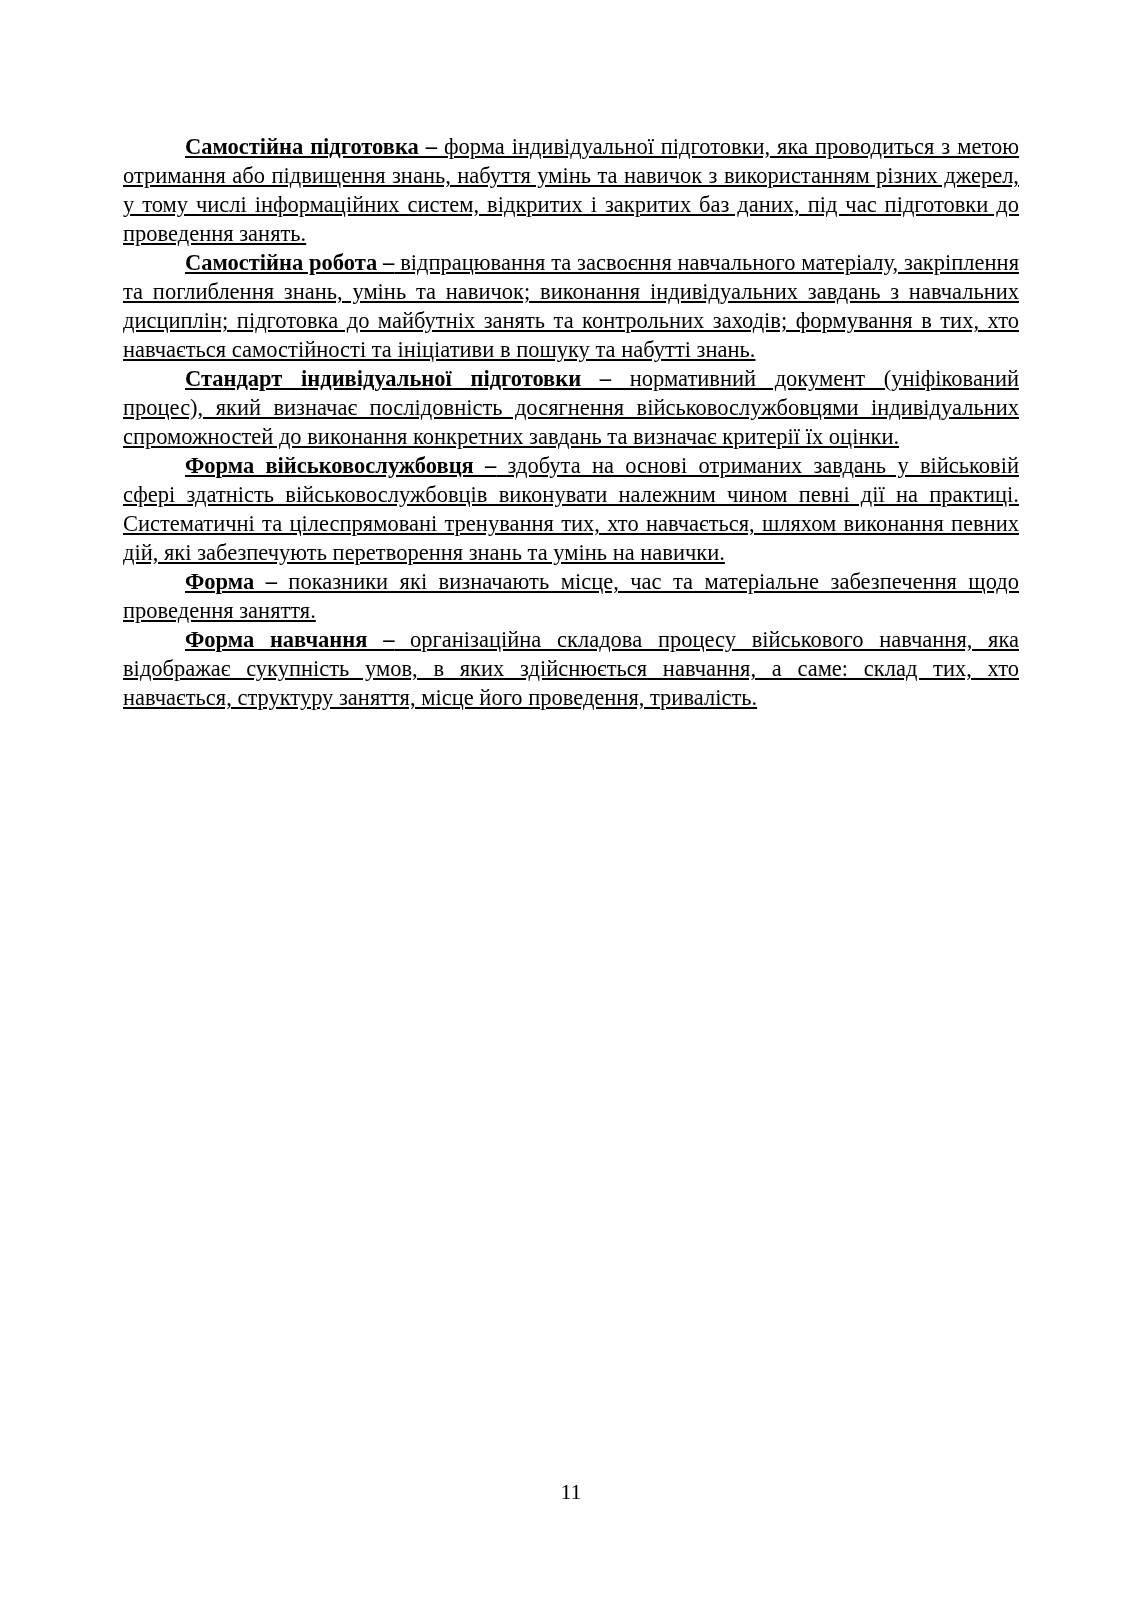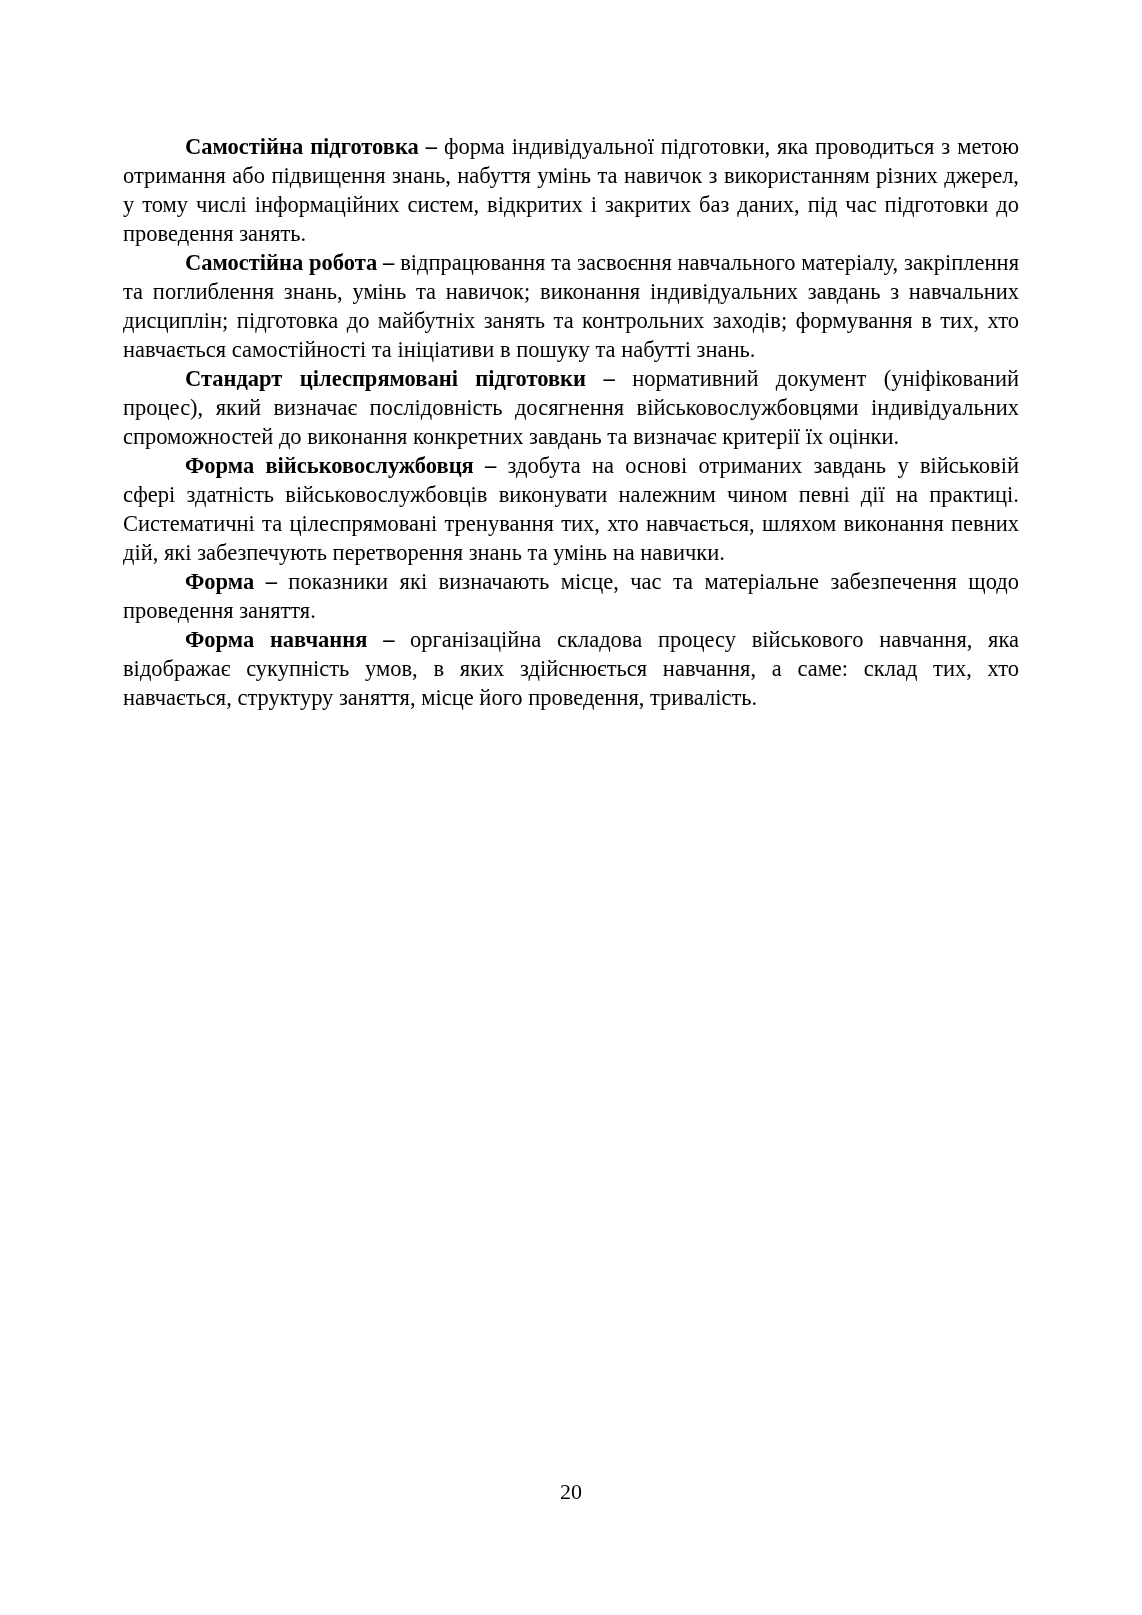--- a/index.html
+++ b/index.html
@@ -17,20 +17,21 @@
     color: #000000;
   }
   .content {
     position: absolute;
     left: 123px;
     top: 132px;
     width: 896px;
     font-size: 22.5px;
     line-height: 29px;
     text-align: justify;
+    text-decoration: underline;
   }
   .content p {
     margin: 0;
     padding: 0;
     text-indent: 62px;
   }
   .content p .term {
     font-weight: bold;
   }
   .page-number {
@@ -52,33 +53,33 @@
     <p>
       <span class="term">Самостійна підготовка –</span><span> форма індивідуальної підготовки, яка проводиться з метою отримання або підвищення знань, набуття умінь та навичок з використанням різних джерел, у тому числі інформаційних систем, відкритих і закритих баз даних, під час підготовки до проведення занять.</span>
     </p>
 
     <p>
       <span class="term">Самостійна робота –</span><span> відпрацювання та засвоєння навчального матеріалу, закріплення та поглиблення знань, умінь та навичок; виконання індивідуальних завдань з навчальних дисциплін; підготовка до майбутніх занять та контрольних заходів; формування в тих, хто навчається самостійності та ініціативи в пошуку та набутті знань.</span>
     </p>
 
 
     <p>
-      <span class="term">Стандарт цілеспрямовані підготовки –</span><span> нормативний документ (уніфікований процес), який визначає послідовність досягнення військовослужбовцями індивідуальних спроможностей до виконання конкретних завдань та визначає критерії їх оцінки.</span>
+      <span class="term">Стандарт індивідуальної підготовки –</span><span> нормативний документ (уніфікований процес), який визначає послідовність досягнення військовослужбовцями індивідуальних спроможностей до виконання конкретних завдань та визначає критерії їх оцінки.</span>
     </p>
 
 
 
     <p>
       <span class="term">Форма військовослужбовця –</span><span> здобута на основі отриманих завдань у військовій сфері здатність військовослужбовців виконувати належним чином певні дії на практиці. Систематичні та цілеспрямовані тренування тих, хто навчається, шляхом виконання певних дій, які забезпечують перетворення знань та умінь на навички.</span>
     </p>
 
     <p>
       <span class="term">Форма –</span><span> показники які визначають місце, час та матеріальне забезпечення щодо проведення заняття.</span>
     </p>
 
     <p>
       <span class="term">Форма навчання –</span><span> організаційна складова процесу військового навчання, яка відображає сукупність умов, в яких здійснюється навчання, а саме: склад тих, хто навчається, структуру заняття, місце його проведення, тривалість.</span>
     </p>
 
   </div>
 
-  <div class="page-number">20</div>
+  <div class="page-number">11</div>
 </div>
 
 </body></html>

